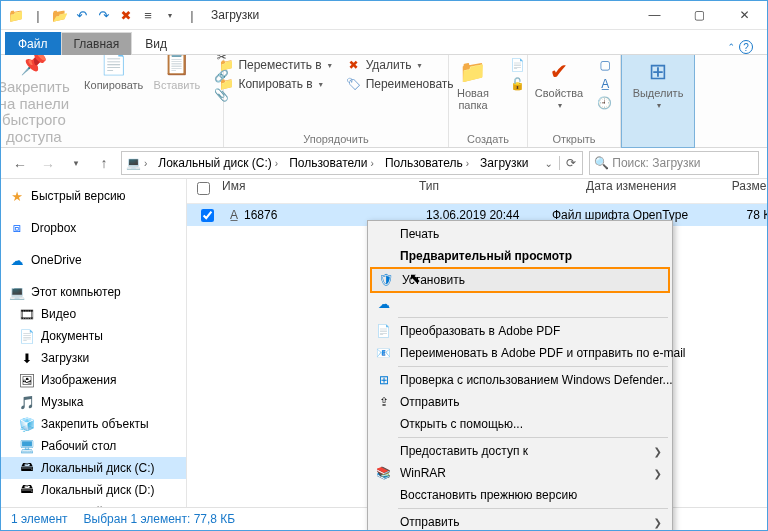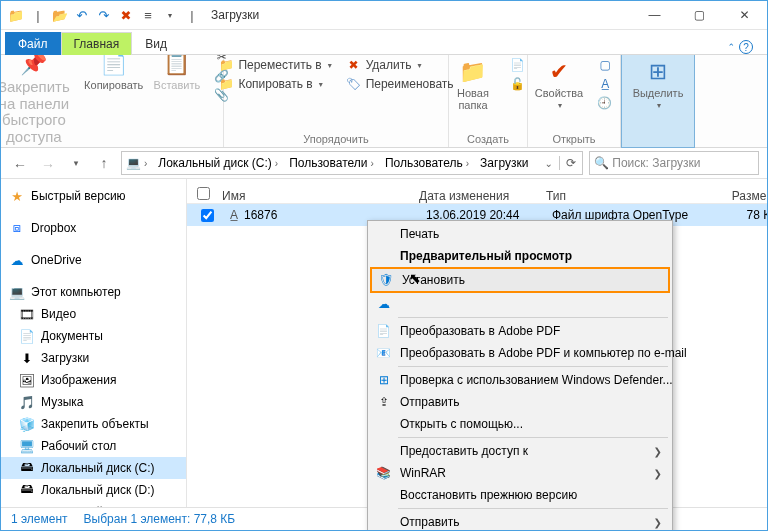--- a/index.html
+++ b/index.html
@@ -11,21 +11,21 @@
 .qat .blue{color:#1979ca}
 .qat .red{color:#d83b01}
 .qat .folder{color:#f8ca4d}
 .title{padding-left:4px;font-size:12px;color:#333}
 .winbtns{margin-left:auto;display:flex}
 .winbtns div{width:45px;height:28px;display:flex;align-items:center;justify-content:center;font-size:12px;color:#444}
 
 .tabs{height:24px;display:flex;align-items:flex-end;background:#fff;border-bottom:1px solid #d9d9d9;padding-left:4px;position:relative}
 .tab{padding:4px 12px;font-size:12px;color:#333;border:1px solid transparent;border-bottom:none;position:relative;top:1px}
 .tab.file{background:#1979ca;color:#fff}
-.tab.active{border-color:#d9d9d9;background:#bef264}
+.tab.active{border-color:#d9d9d9;background:#a3a3a3}
 .helpbtn{margin-left:auto;margin-right:8px;color:#1979ca;padding:0 6px;display:flex;align-items:center;gap:4px}
 
 .ribbon{height:92px;display:flex;border-bottom:1px solid #d9d9d9;background:#fdfdfd}
 .group{border-right:1px solid #e3e3e3;display:flex;flex-direction:column;align-items:center;justify-content:flex-end;padding:2px 6px 0 6px;font-size:11px;color:#666}
 .group .label{padding:2px 0;font-size:11px;color:#777;text-align:center;width:100%}
 .group .row{display:flex;align-items:flex-start;gap:6px;flex:1}
 .bigbtn{display:flex;flex-direction:column;align-items:center;justify-content:center;gap:2px;min-width:46px;padding:2px 4px;color:#666;text-align:center}
 .bigbtn.disabled{color:#b5b5b5}
 .bigbtn .ico{font-size:22px}
 .smallstack{display:flex;flex-direction:column;gap:3px;justify-content:center}
@@ -42,21 +42,21 @@
 .search{width:160px;height:22px;border:1px solid #c7c7c7;display:flex;align-items:center;padding:0 4px;color:#888}
 
 .body{flex:1;display:flex;min-height:0}
 .nav{width:185px;border-right:1px solid #e5e5e5;overflow-y:auto;padding:6px 0}
 .navitem{display:flex;align-items:center;gap:6px;padding:3px 8px 3px 18px;font-size:12px;white-space:nowrap}
 .navitem.head{padding-left:8px}
 .navitem.sel{background:#cde8ff}
 .navitem .ico{width:16px;height:16px;display:inline-flex;align-items:center;justify-content:center;font-size:13px}
 .spacer{height:10px}
 .content{flex:1;display:flex;flex-direction:column;min-width:0}
-.cols{height:24px;display:flex;align-items:flex-end;border-bottom:1px solid #eaeaea;font-size:12px;color:#444;padding-left:6px}
+.cols{height:24px;display:flex;align-items:flex-start;border-bottom:1px solid #eaeaea;font-size:12px;color:#444;padding-left:6px}
 .cols .c{padding:0 8px;border-right:1px solid transparent}
 .c.chk{width:20px;padding:0;display:flex;justify-content:center}
 .c.name{flex:0 0 180px}
 .c.date{flex:0 0 110px}
 .c.type{flex:0 0 150px}
 .c.size{flex:0 0 60px;text-align:right}
 .rows{flex:1;position:relative}
 .row1{height:22px;display:flex;align-items:center;background:#cde8ff;font-size:12px;padding-left:6px}
 .row1 .c{padding:0 8px}
 .row1 .c.chk input{margin:0}
@@ -309,22 +309,22 @@
           <span class="ico">🖴</span>
           <span>Локальный диск (E:)</span>
         </div>
     </div>
     <div class="content">
       <div class="cols">
         <div class="c chk">
             <input type="checkbox" style="">
           </div>
         <div class="c name">Имя</div>
+        <div class="c type">Тип</div>
         <div class="c date">Дата изменения</div>
-        <div class="c type">Тип</div>
         <div class="c size">Размер</div>
       </div>
       <div class="rows">
         <div class="row1">
           <div class="c chk">
               <input type="checkbox" checked="" style="">
             </div>
           <div class="c name" style="flex:0 0 180px;display:flex;gap:6px;align-items:center">
               <span class="ficon">A̲</span>
               <span>16876</span>
@@ -356,21 +356,21 @@
     <div class="item">
         <span class="ico" style="color:#0078d4">☁</span>
       </div>
     <hr>
     <div class="item">
         <span class="ico" style="color:#d83b01">📄</span>
         <span>Преобразовать в Adobe PDF</span>
       </div>
     <div class="item">
         <span class="ico" style="color:#d83b01">📧</span>
-        <span>Преобразовать в Adobe PDF и компьютер по e-mail</span>
+        <span>Переименовать в Adobe PDF и отправить по e-mail</span>
       </div>
     <hr>
     <div class="item">
         <span class="ico" style="color:#0078d4">⊞</span>
         <span>Проверка с использованием Windows Defender...</span>
       </div>
     <div class="item">
         <span class="ico">⇪</span>
         <span>Отправить</span>
       </div>

